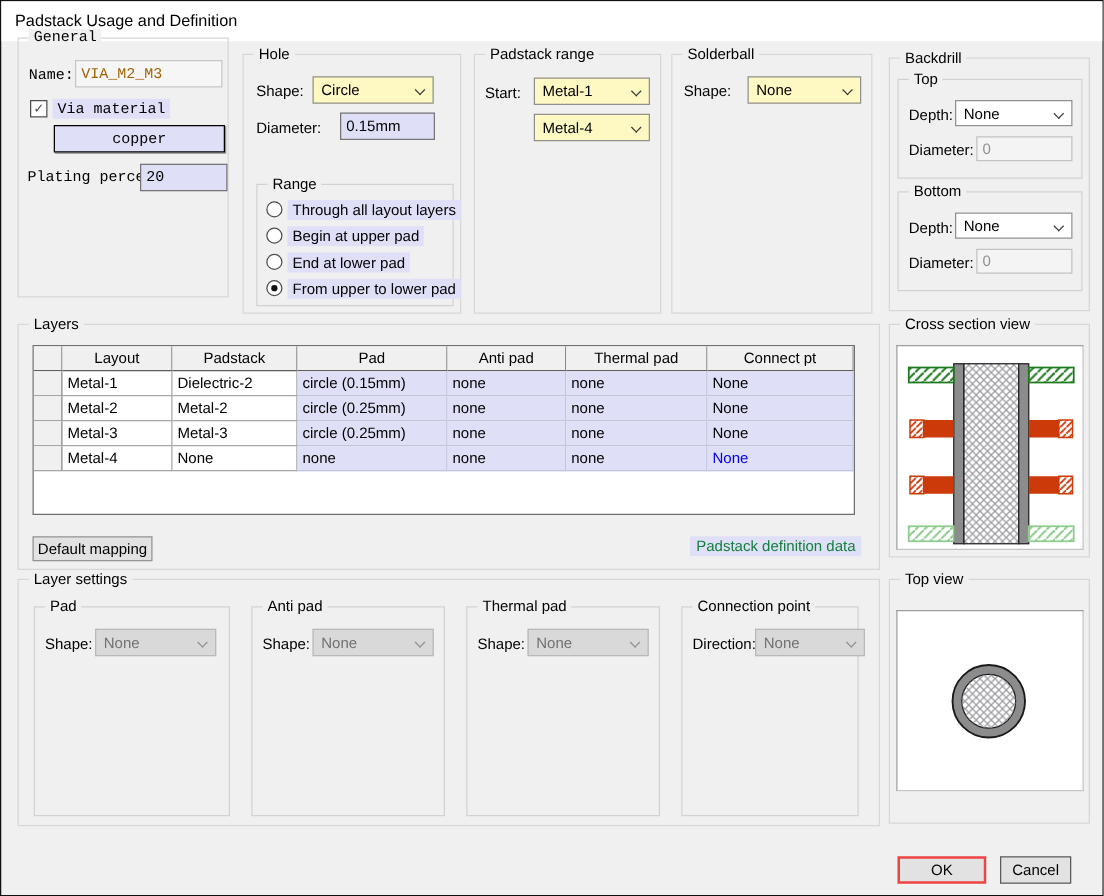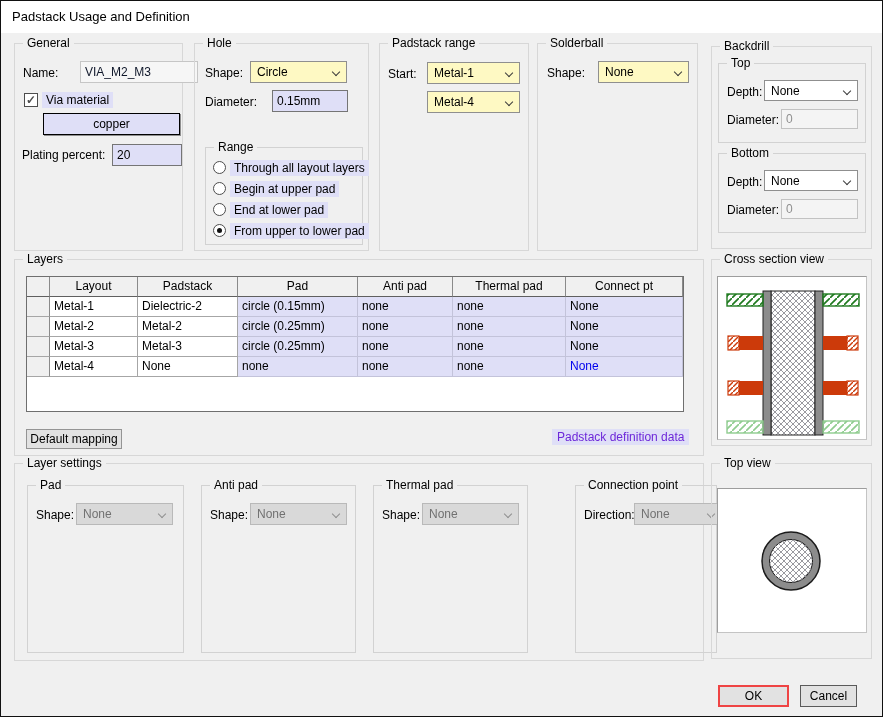--- a/index.html
+++ b/index.html
@@ -16,21 +16,21 @@
   .hl { background:#dfdff7; padding:1px 4px; }
 
   .combo { position:absolute; height:22px; background:#fef9c3; border:1px solid #8f8f8f; font-size:12px; line-height:20px; padding:0 18px 0 6px; white-space:nowrap; overflow:hidden; }
   .combo .chev { position:absolute; right:7px; top:7px; width:6px; height:6px; border-right:1px solid #3c3c3c; border-bottom:1px solid #3c3c3c; transform:rotate(45deg); }
   .combo.white { background:#fff; }
   .combo.disabled { background:#d9d9d9; border-color:#b9b9b9; color:#717171; }
   .combo.disabled .chev { border-color:#909090; }
 
   .tin { position:absolute; height:22px; border:1px solid #757575; background:#dfdff7; font-family:inherit; font-size:12px; padding:0 4px; color:#000; }
   .tin.dim { background:#f4f4f4; border-color:#c2c2c2; color:#8f8f8f; }
-  .tin.namefield { background:#f6f6f6; border-color:#c6c6c6; color:#0f172a;margin-left:20px; }
+  .tin.namefield { background:#f6f6f6; border-color:#c6c6c6; color:#a16207; }
 
   .checkbox { position:absolute; width:14px; height:14px; background:#fff; border:1px solid #4d4d4d; font-size:12px; line-height:12px; text-align:center; color:#4d4d4d; }
   .checkbox.checked::after { content:"\2713"; font-weight:bold; }
   .radio { position:absolute; width:13px; height:13px; border:1px solid #4d4d4d; border-radius:50%; background:#fff; }
   .radio.checked::after { content:""; position:absolute; left:3px; top:3px; width:5px; height:5px; border-radius:50%; background:#111; }
 
   .btn { position:absolute; background:#e2e2e2; border:1px solid #949494; font-family:inherit; font-size:12px; color:#000; text-align:center; }
   .btn.lav { background:#dfdff7; border:1px solid #000000; box-shadow:1px 1px 0 #8f8f8f; }
   .btn.ok { border:2px solid #ef4444; }
   .btn.cancel { border:1px solid #5a5a5a; }
@@ -38,32 +38,32 @@
   
   .grid { position:absolute; background:#fff; border:1px solid #6f6f6f; overflow:hidden; }
   .trow { display:flex; height:20px; }
   .cell { height:20px; line-height:19px; padding:0 4px; font-size:12px; white-space:nowrap; overflow:hidden; border-right:1px solid #a6a6a6; border-bottom:1px solid #a6a6a6; }
   .hrow .cell { background:#f0f0f0; text-align:center; border-right:1px solid #8a8a8a; border-bottom:1px solid #5f5f5f; }
   .rowhead { width:23px; background:#f0f0f0; padding:0; border-right:1px solid #8a8a8a; }
   .c0 { width:88px; } .c1 { width:100px; } .c2 { width:120px; } .c3 { width:95px; } .c4 { width:113px; } .c5 { width:117px; border-right:none; }
   .lavcell { background:#dfdff7; border-right:1px solid #c3c3da; border-bottom:1px solid #c3c3da; }
 
   .canvas { position:absolute; background:#fff; border:1px solid #c4c4c4; border-top-color:#9d9d9d; border-left-color:#9d9d9d; }
-  .link { position:absolute; font-size:12px; background:#dfdff7; padding:1px 5px; color:#6d28d9; cursor:default; }
+  .link { position:absolute; font-size:12px; background:#dfdff7; padding:1px 5px; color:#15803d; cursor:default; }
 </style>
 </head>
 <body>
 
 <div id="dialog">
 
   <div class="titlebar">
     <span>Padstack Usage and Definition</span>
   </div>
 
-  <div class="group" style="left:13px; top:42px; width:169px; height:208px;">
+  <div class="group" style="left:13px; top:29px; width:169px; height:208px;font-family:Liberation Mono, monospace;">
     <span class="legend">General</span>
     <span class="lbl abs" style="left:8px; top:22px;">Name:</span>
     <input class="tin namefield" style="left: 45px; top: 17px; width: 118px;" readonly="" value="VIA_M2_M3">
     <span class="checkbox checked" style="left:9px; top:49px;"></span>
     <span class="lbl hl abs" style="left:27px; top:48px;">Via material</span>
     <button class="btn lav" style="left:28px; top:69px; width:137px; height:22px;">copper</button>
     <span class="lbl abs" style="left:7px; top:104px;">Plating percent:</span>
     <input class="tin" style="left: 97px; top: 100px; width: 70px;" readonly="" value="20">
   </div>
 
@@ -265,21 +265,21 @@
 
     <div class="group" style="left:358px; top:21px; width:155px; height:168px; border-color:#d2d2d2;">
       <span class="legend">Thermal pad</span>
       <span class="lbl abs" style="left:8px; top:22px;">Shape:</span>
       <div class="combo disabled" style="left:48px; top:17px; width:97px;">
         <span>None</span>
         <span class="chev"></span>
       </div>
     </div>
 
-    <div class="group" style="left:560px; top:21px; width:142px; height:168px; border-color:#d2d2d2;">
+    <div class="group" style="left:530px; top:21px; width:142px; height:168px; border-color:#d2d2d2;">
       <span class="legend">Connection point</span>
       <span class="lbl abs" style="left:8px; top:22px;">Direction:</span>
       <div class="combo disabled" style="left:58px; top:17px; width:88px;">
         <span>None</span>
         <span class="chev"></span>
       </div>
     </div>
   </div>
 
   <div class="group" style="left:710px; top:462px; width:161px; height:196px;">

